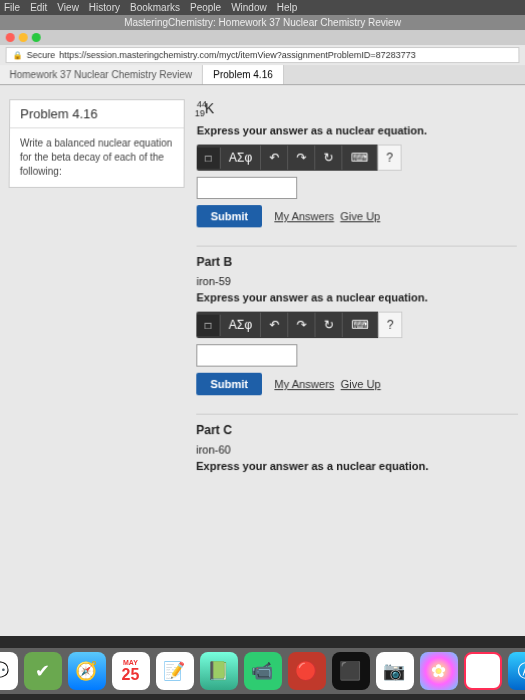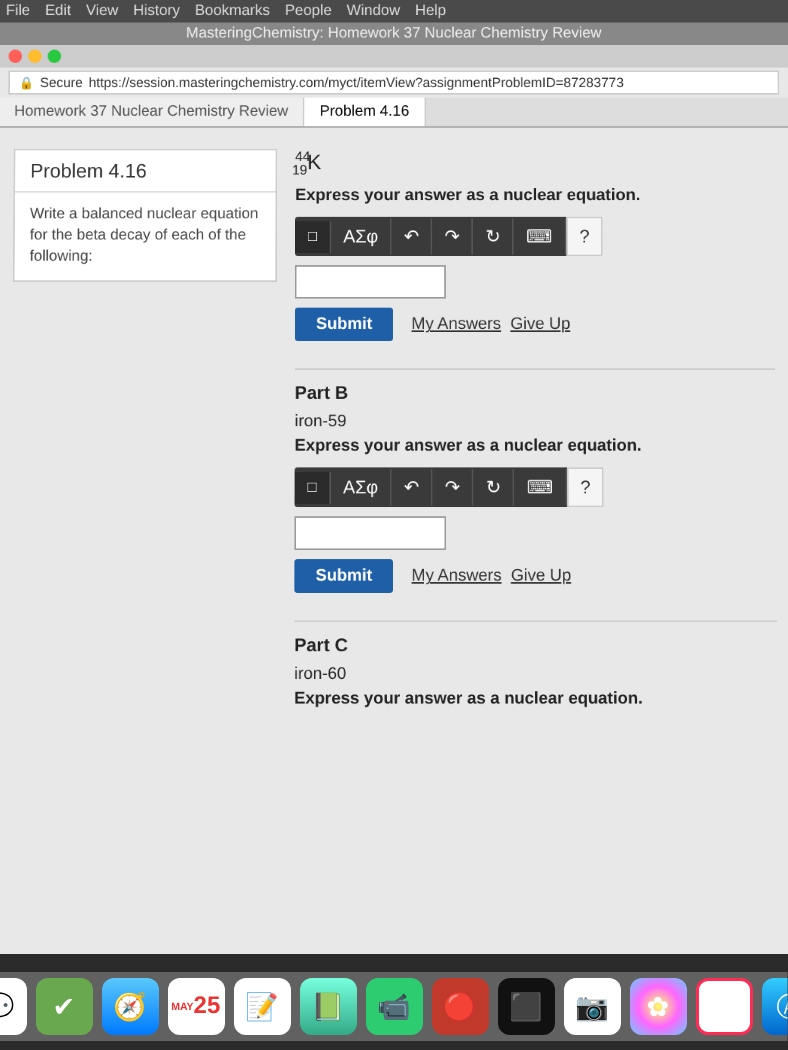--- a/index.html
+++ b/index.html
@@ -43,21 +43,21 @@
   .submit { background: #1e5fa8; color: #fff; border: none; padding: 5px 14px; font-size: 11px; font-weight: bold; cursor: pointer; border-radius: 2px; }
   .linkish { font-size: 11px; color: #333; }
   .linkish a { color: #333; text-decoration: underline; cursor: pointer; }
   
   .part-h { font-weight: bold; font-size: 12px; margin: 6px 0; border-top: 1px solid #ccc; padding-top: 8px; }
   .sub { font-size: 11px; margin: 4px 0; }
   
   .dock { position: absolute; bottom: 6px; left: 50%; transform: translateX(-50%); display: flex; gap: 6px; background: rgba(200,200,200,0.35); padding: 4px 10px; border-radius: 10px; }
   .dock-item { width: 38px; height: 38px; border-radius: 8px; display: flex; align-items: center; justify-content: center; font-size: 18px; color: #fff; position: relative; }
   .d1{background:#fff;} .d2{background:#6aa84f;} .d3{background:linear-gradient(#5ac8fa,#007aff);} 
-  .d4{background:#fff;color:#e33;font-weight:bold;font-size:16px;flex-direction:row;} .d4 small{font-size:7px;color:#e33;}
+  .d4{background:#fff;color:#e33;font-weight:bold;font-size:16px;flex-direction:column;} .d4 small{font-size:7px;color:#e33;}
   .d5{background:#fff;} .d6{background:linear-gradient(#7fd,#3a8);} .d7{background:#2ecc71;} 
   .d8{background:#c0392b;} .d9{background:#111;} .d10{background:#fff;} 
   .d11{background:radial-gradient(circle,#ff6,#f6f,#6cf);} .d13{background:#fff;border:2px solid #ff2d55;}
   .d14{background:linear-gradient(#3cf,#06c);}
 </style>
 </head>
 <body>
 
 <div class="screen">
   <div class="menubar">

